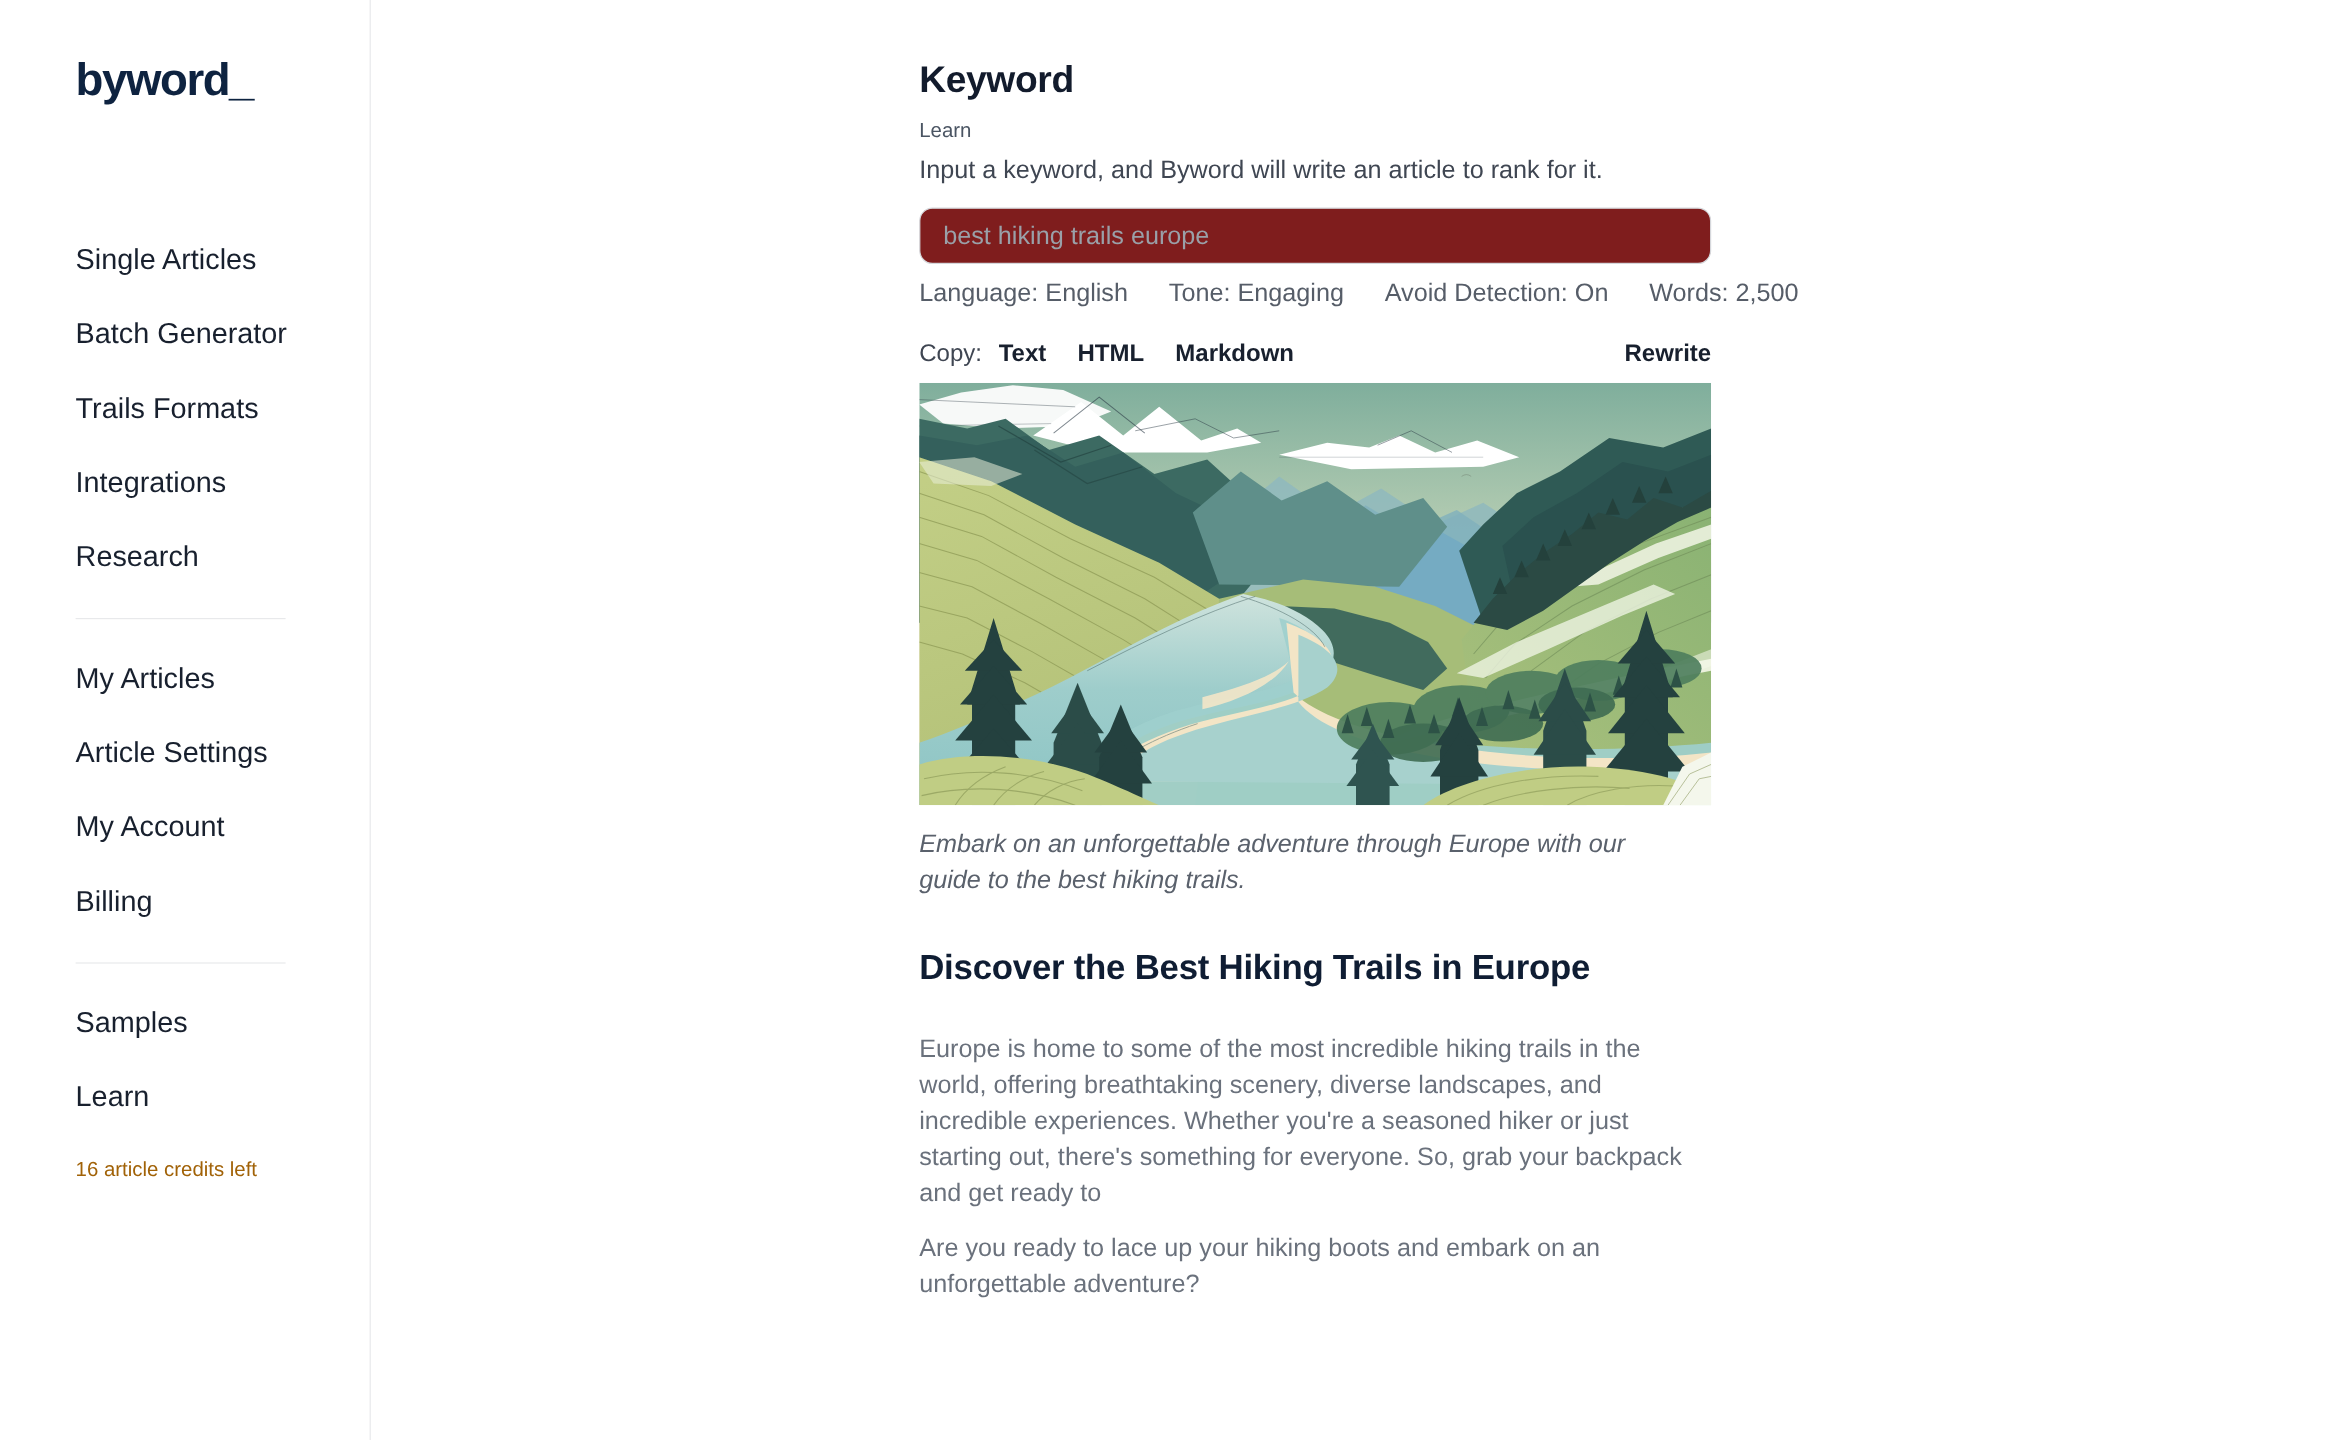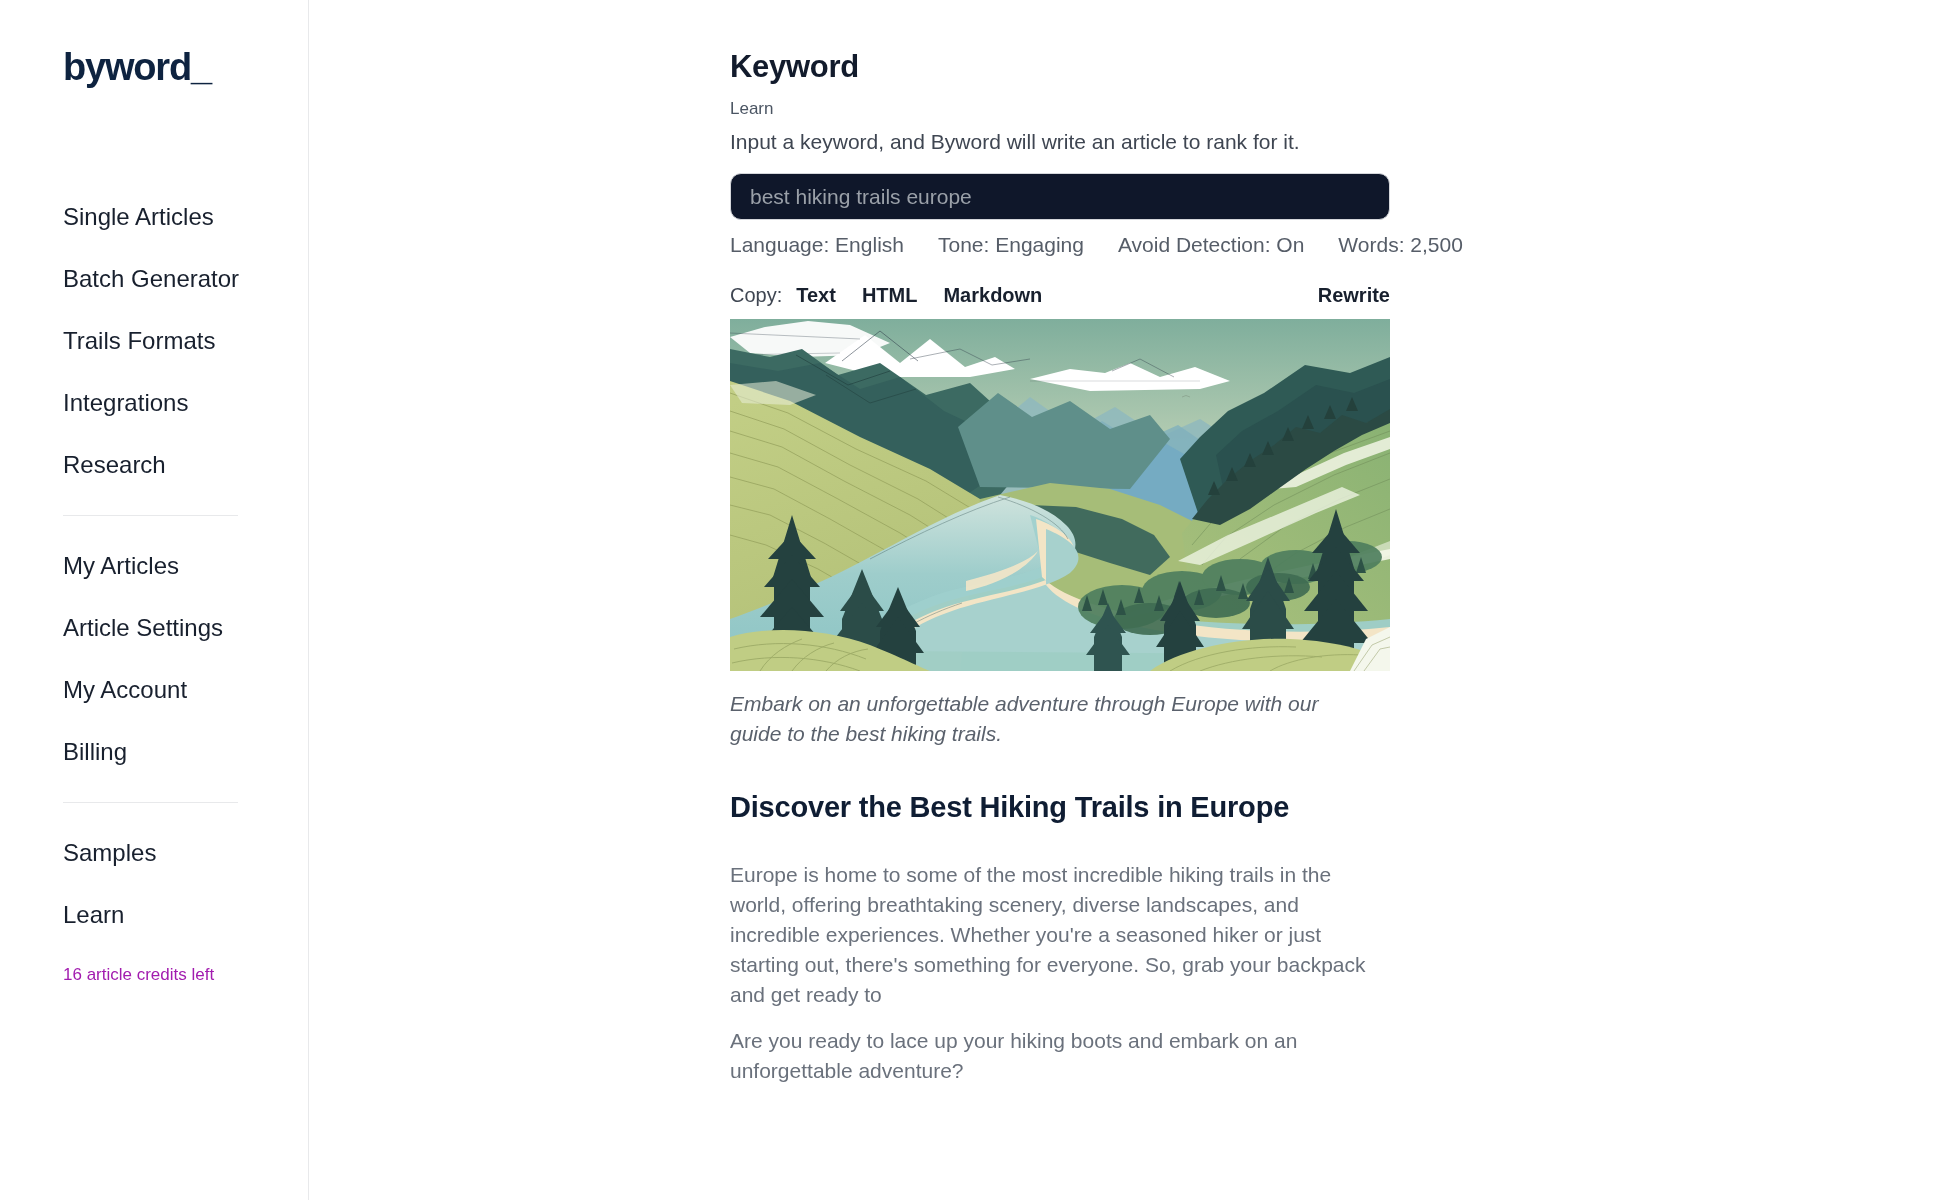--- a/index.html
+++ b/index.html
@@ -2,21 +2,21 @@
 <html><head>
 <meta charset="utf-8">
 <style>
   * { box-sizing: border-box; margin: 0; padding: 0; }
   html, body {
     width: 1950px; height: 1200px;
     background: #ffffff;
     font-family: "Liberation Sans", sans-serif;
     overflow: hidden;
   }
-  .app { display: flex; width: 1950px; height: 1200px; background: #fff; }
+  .app { display: flex; width: 1950px; height: 1200px; background: #fff; gap: 36px; }
 
   
   .sidebar {
     width: 309px; height: 1200px;
     border-right: 1px solid #e8e9eb;
     background: #ffffff;
     flex: 0 0 309px;
     position: relative;
   }
   .logo {
@@ -39,21 +39,21 @@
     white-space: nowrap;
   }
   .nav-divider {
     height: 1px;
     background: #e8e9eb;
     width: 175px;
     margin: 0 0 38px 0;
   }
   .credits {
     font-size: 17px;
-    color: #a21caf;
+    color: #a16207;
     margin-top: 4px;
     white-space: nowrap;
   }
 
   
   .main {
     flex: 1 1 auto;
     position: relative;
     height: 1200px;
   }
@@ -92,21 +92,21 @@
     line-height: 1.25;
     white-space: nowrap;
   }
 
   .kw-input {
     margin-top: 18px;
     width: 660px;
     height: 47px;
     border: 1.5px solid #d5d7db;
     border-radius: 11px;
-    background: #0f172a;
+    background: #7f1d1d;
     font-family: "Liberation Sans", sans-serif;
     font-size: 21px;
     color: #9aa0a8;
     padding: 0 19px;
     outline: none;
     display: block;
   }
   .kw-input::placeholder { color: #9aa0a8; opacity: 1; }
 
   .settings-row {

